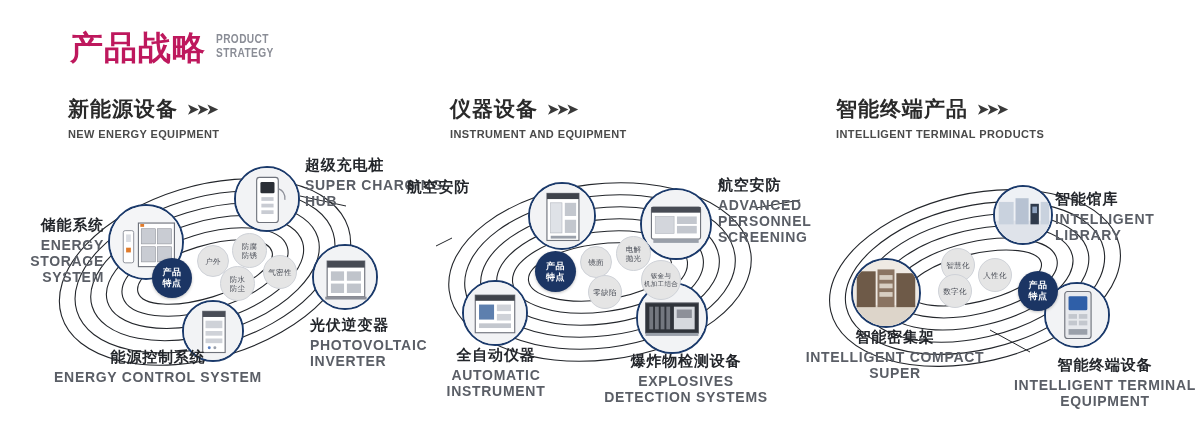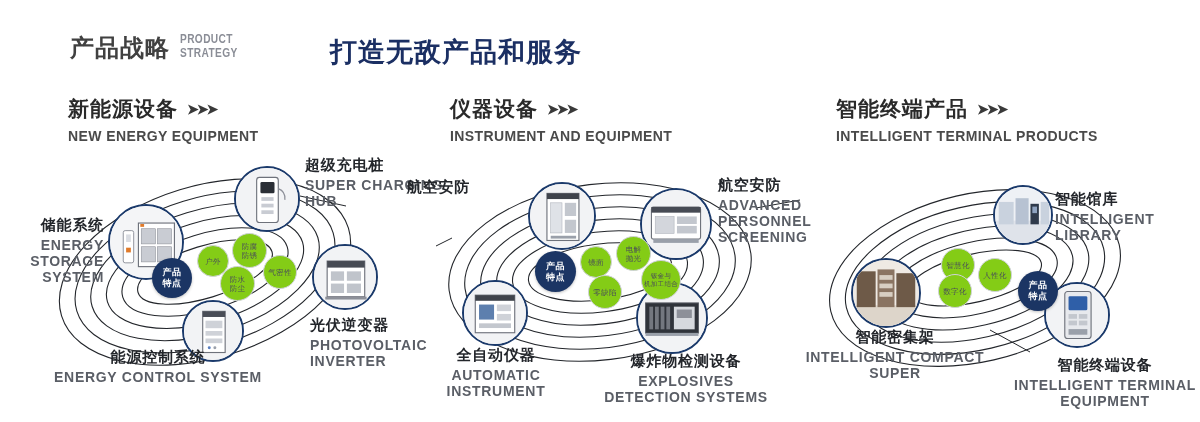--- a/index.html
+++ b/index.html
@@ -8,21 +8,21 @@
     background:#ffffff;
     font-family:"Liberation Sans", sans-serif;
     overflow:hidden;
     position:relative;
   }
   .stage{position:absolute;left:0;top:0;width:1200px;height:422px;}
 
   
   .hdr{position:absolute;left:70px;top:28px;display:flex;align-items:flex-start;}
   .hdr-cn{
-    font-size:24px;font-weight:700;color:#404040;letter-spacing:1px;
+    font-size:33px;font-weight:700;color:#be185d;letter-spacing:1px;
     line-height:40px;
   }
   .hdr-en{
     margin-left:10px;margin-top:4px;
     font-size:13px;font-weight:700;color:#8a8d96;
     line-height:14px;letter-spacing:.5px;
     transform:scaleX(.78);transform-origin:left top;
   }
   .hdr-sub{
     position:absolute;left:330px;top:34px;
@@ -32,21 +32,21 @@
   
   .sec{position:absolute;}
   .sec-cn{
     font-size:21px;font-weight:700;color:#2a2a2a;letter-spacing:1px;
     display:flex;align-items:center;
   }
   .sec-arrows{
     margin-left:9px;font-size:14px;color:#3a3a3a;letter-spacing:-2px;font-weight:700;
   }
   .sec-en{
-    margin-top:5px;font-size:14px;font-weight:700;color:#4a4a4a;letter-spacing:.4px;
+    margin-top:5px;font-size:11px;font-weight:700;color:#4a4a4a;letter-spacing:.4px;
   }
   #sec1{left:68px;top:95px;}
   #sec2{left:450px;top:95px;}
   #sec3{left:836px;top:95px;}
 
   
   .orbits{position:absolute;left:0;top:0;width:1200px;height:422px;}
 
   
   .node{
@@ -61,21 +61,21 @@
   .feat{
     position:absolute;border-radius:50%;
     background:#1b3564;color:#fff;
     display:flex;flex-direction:column;align-items:center;justify-content:center;
     font-size:9px;font-weight:700;line-height:11px;letter-spacing:.5px;
     box-shadow:0 1px 3px rgba(0,0,0,.25);
   }
   
   .tag{
     position:absolute;border-radius:50%;
-    background:#84cc16;border:1px solid #cfd2d8;
+    background:#e5e5e5;border:1px solid #cfd2d8;
     color:#4b4f58;
     display:flex;flex-direction:column;align-items:center;justify-content:center;
     font-size:7.5px;line-height:9px;letter-spacing:.3px;text-align:center;
   }
 
   
   .cap{position:absolute;}
   .cap .cn{font-size:15px;font-weight:700;color:#23262b;letter-spacing:.8px;white-space:nowrap;}
   .cap .en{font-size:14px;font-weight:700;color:#5a5e66;letter-spacing:.7px;margin-top:2px;white-space:pre-line;}
   .cap.right{text-align:right;}
@@ -90,21 +90,20 @@
 
 <div class="stage">
 
   <div class="hdr">
     <div class="hdr-cn">产品战略</div>
     <div class="hdr-en">
       <div>PRODUCT</div>
       <div>STRATEGY</div>
     </div>
   </div>
-  <div class="hdr-sub">打造无敌产品和服务</div>
 
   <div class="sec" id="sec1">
     <div class="sec-cn">
       <span>新能源设备</span>
       <span class="sec-arrows">➤➤➤</span>
     </div>
     <div class="sec-en">NEW ENERGY EQUIPMENT</div>
   </div>
 
   <div class="sec" id="sec2">

